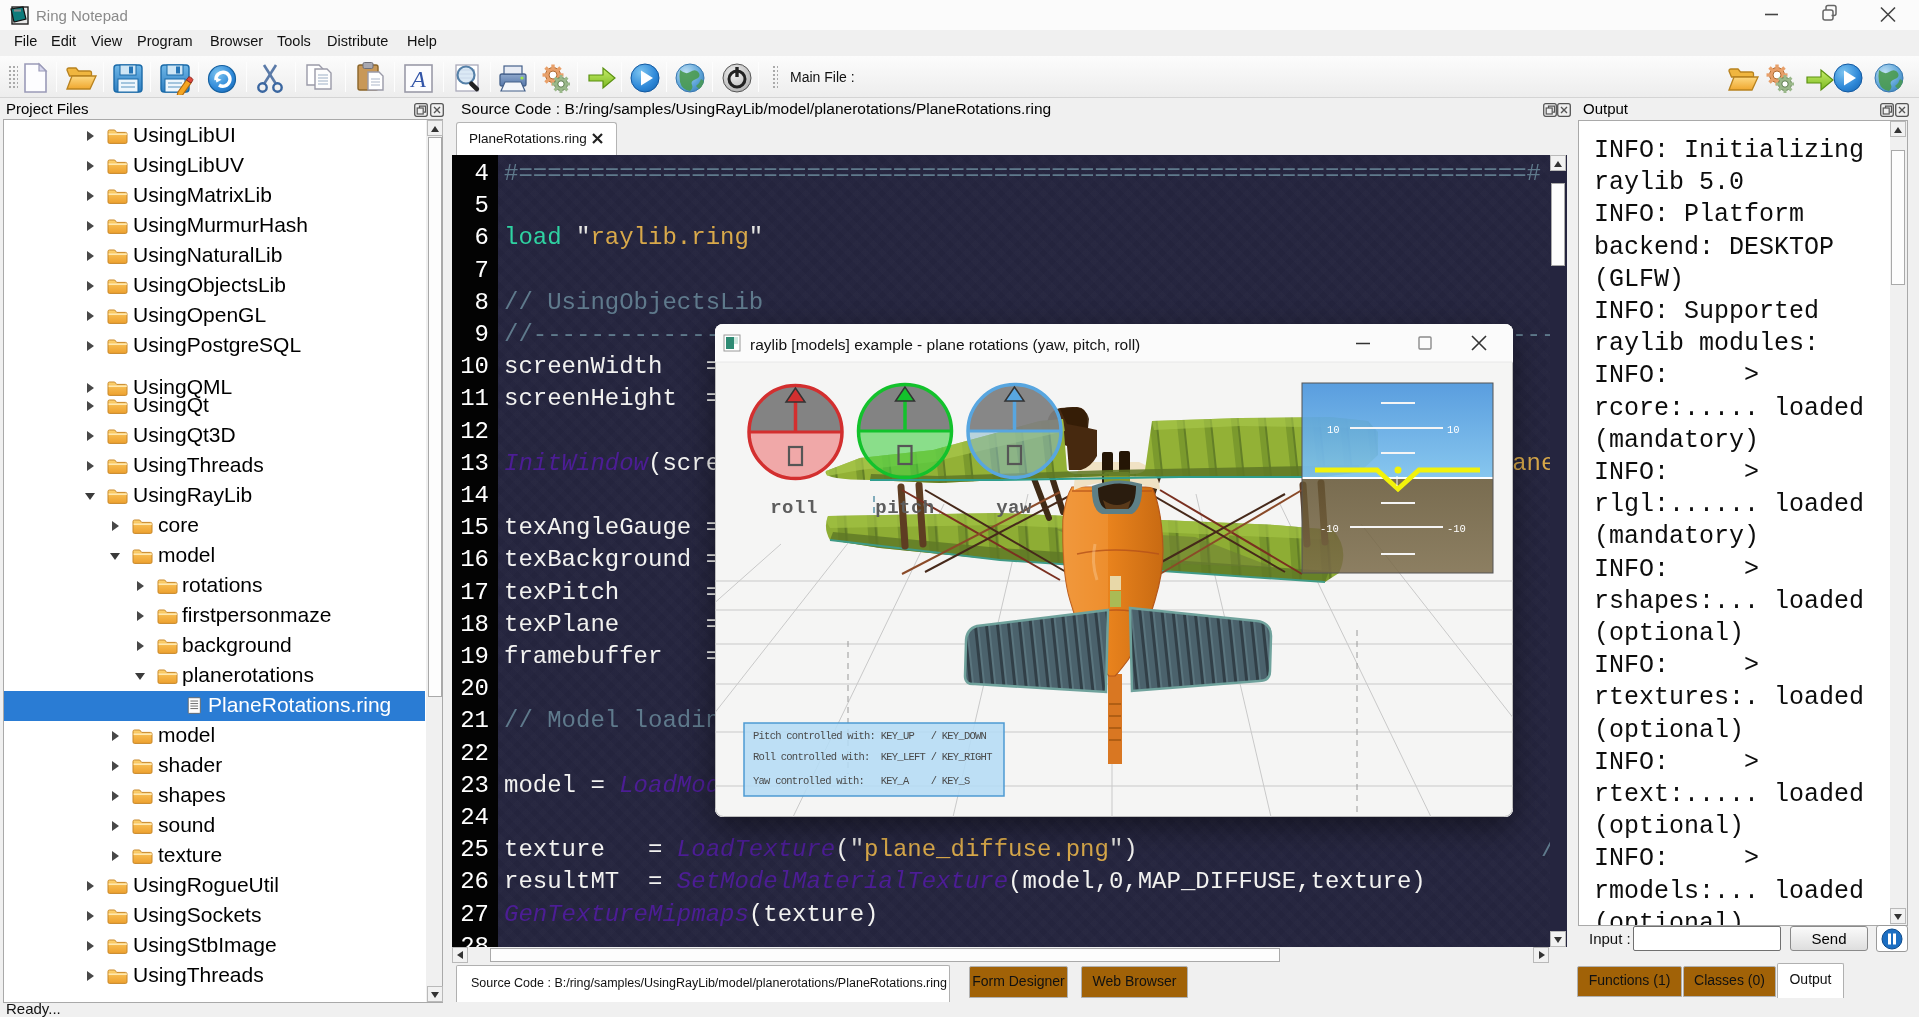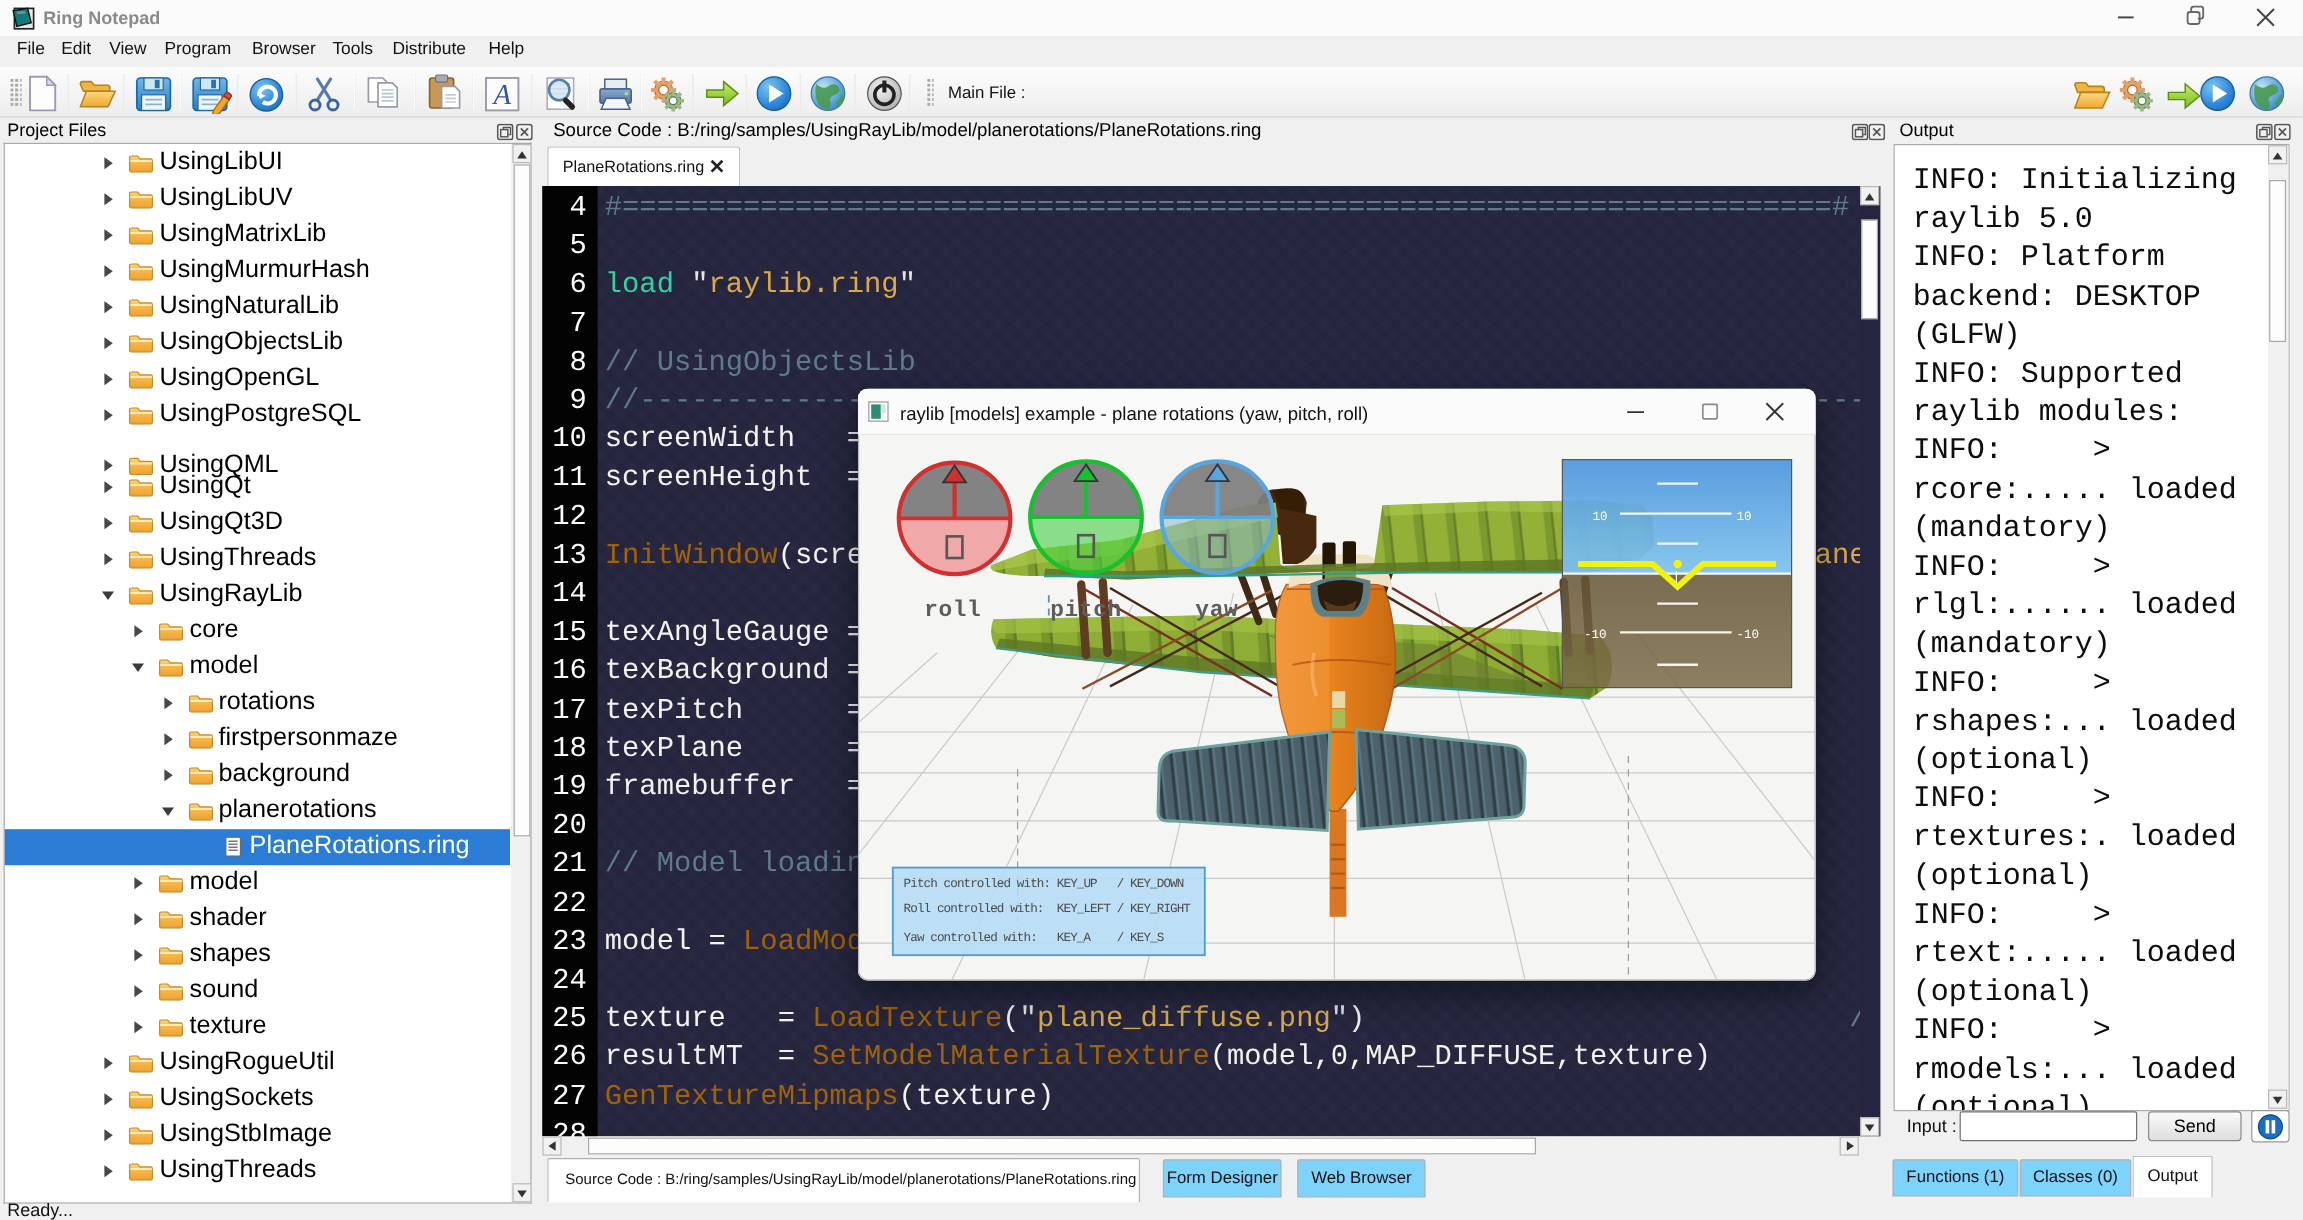--- a/index.html
+++ b/index.html
@@ -1,21 +1,21 @@
 <!DOCTYPE html>
 <html><head>
 <meta charset="utf-8">
 <style>
   * { margin:0; padding:0; box-sizing:border-box; }
   html,body { width:1919px; height:1017px; overflow:hidden; background:#f0f0f0;
     font-family:"Liberation Sans", sans-serif; }
   .abs { position:absolute; }
   
   #titlebar { left:0; top:0; width:1919px; height:30px; background:#fbfbfb; }
-  #title-text { left:36px; top:7px; font-size:15px; color:#8a8a8a;font-weight:bold; }
+  #title-text { left:36px; top:7px; font-size:15px; color:#8a8a8a; }
   #menubar { left:0; top:30px; width:1919px; height:26px; background:#f0f0f0; }
   .mi { position:absolute; top:33px; font-size:14.5px; color:#111; }
   #toolbar { left:0; top:56px; width:1919px; height:42px;
     background:linear-gradient(#fcfcfc,#ededed); border-bottom:1px solid #d4d4d4; }
   .tsep { position:absolute; top:62px; width:1px; height:30px; background:#bdbdbd; border-right:1px solid #fdfdfd; }
   .grip { position:absolute; top:65px; width:6px; height:24px;
     background-image:radial-gradient(circle at 2px 2px,#aaa 1.2px,transparent 1.4px);
     background-size:4px 4px; }
   #mainfile { font-size:14px; font-weight:normal; color:#111; top:69px; left:790px; }
   
@@ -36,27 +36,27 @@
   
   #ed-tab { left:456px; top:122px; width:161px; height:33px; background:#fff;
     border:1px solid #b4b4b4; border-bottom:none; border-radius:3px 3px 0 0; }
   #editor { left:452px; top:155px; width:1098px; height:792px; background:#25253f; overflow:hidden; }
   #gutter { left:452px; top:155px; width:46px; height:792px; background:#030303; }
   #gutnums { position:absolute; left:0; top:3px; width:37px; text-align:right;
     font-family:"Liberation Mono", monospace; font-size:24px; line-height:32.2px; color:#fff; }
   #code { position:absolute; left:52px; top:3px; font-family:"Liberation Mono", monospace;
     font-size:24px; line-height:32.2px; white-space:pre; color:#f2f2f0; }
   #code .c { color:#5f7a8c; } #code .k { color:#2fd3a2; } #code .s { color:#d9a94a; }
-  #code .q { color:#e5e5e2; } #code .f { color:#a16207; }
+  #code .q { color:#e5e5e2; } #code .f { color:#4c1d95; font-style:italic; }
   
   .sbbtn { position:absolute; background:#f1f1f1; border:1px solid #b9b9b9; width:16px; height:16px; }
   .sbthumb { position:absolute; background:#fdfdfd; border:1px solid #a9a9a9; }
   .arr { position:absolute; width:0; height:0; }
   
-  .btab { position:absolute; font-size:14px; color:#111; border:1px solid #b0b0b0; background:#7dd3fc; white-space:nowrap; }
+  .btab { position:absolute; font-size:14px; color:#111; border:1px solid #b0b0b0; background:#a16207; white-space:nowrap; }
   
   #outbox { left:1578px; top:120px; width:330px; height:806px; background:#fff; border:1px solid #a9a9a9; overflow:hidden; }
   #outtext { position:absolute; left:15px; top:14px; font-family:"Liberation Mono", monospace;
     font-size:25px; line-height:32.2px; color:#0d0d0d; white-space:pre; }
   #statusbar { left:0; top:999px; width:1919px; height:18px; font-size:15px; color:#111; }
 </style>
 </head>
 <body>
 <div class="abs" id="titlebar"></div>
 <div class="abs" id="title-text">Ring Notepad</div>

